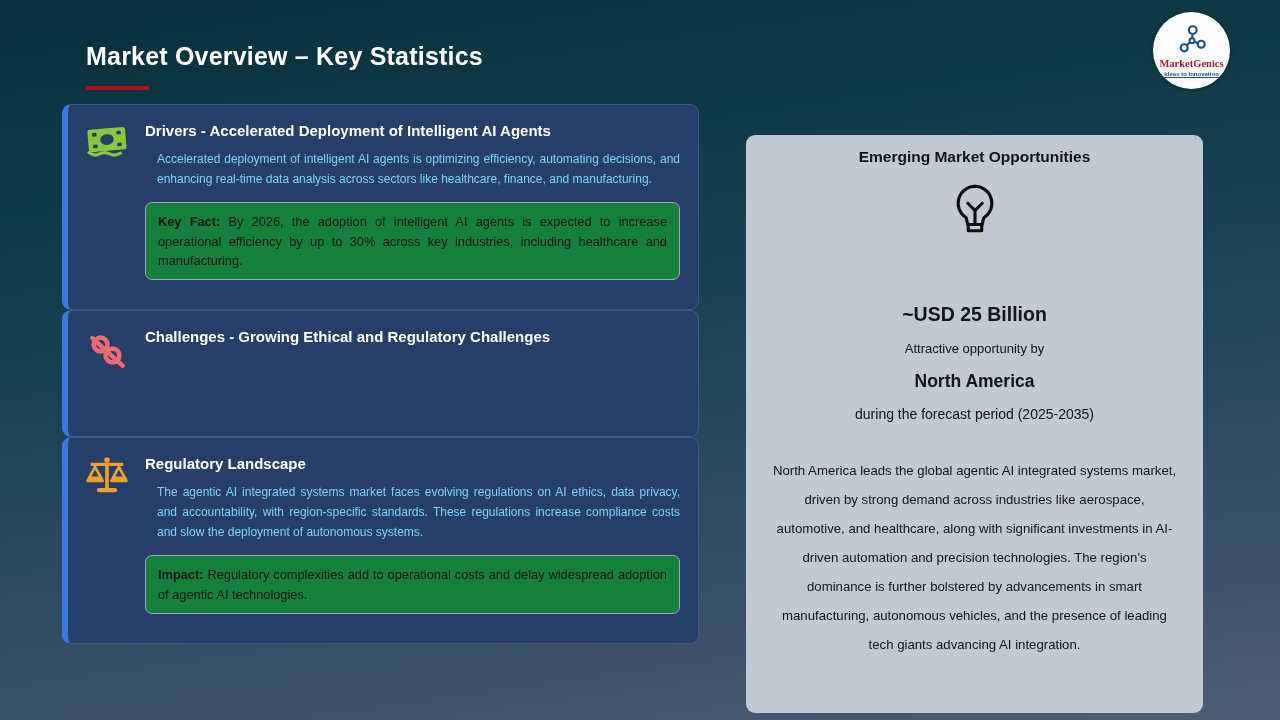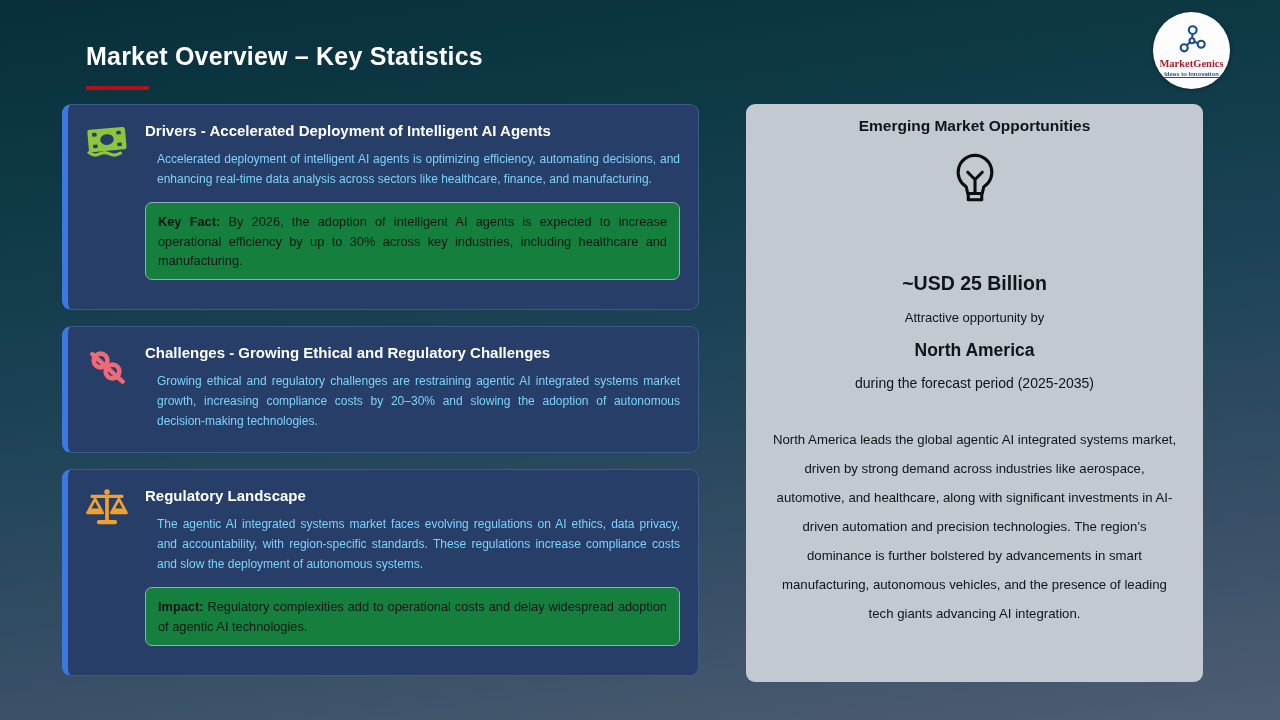--- a/index.html
+++ b/index.html
@@ -36,21 +36,21 @@
   .logo-tagline {
     color: #1f4e8c; font-weight: bold; font-size: 6px;
     text-decoration: underline; line-height: 1.4;
   }
   
   .content {
     display: flex; gap: 47px;
     margin: 14px 50px 0 62px;
     align-items: flex-start;
   }
-  .left-col { width: 637px; display: flex; flex-direction: column; gap: 16px; }
+  .left-col { width: 637px; display: flex; flex-direction: column; }
   
   .card {
     background: #263e68;
     border: 1px solid #3d5a8f;
     border-left: 6px solid #3b78e0;
     border-radius: 9px;
     padding: 15px 18px 15px 17px;
     display: grid; grid-template-columns: 44px 1fr; column-gap: 16px;
     color: #f2f4f8;
   }
@@ -73,20 +73,21 @@
   }
   .fact-label { font-weight: bold; }
   
   .right-panel {
     width: 457px; min-height: 578px;
     background: #c2c9d1;
     border-radius: 9px;
     padding: 13px 26px 24px;
     text-align: center;
     color: #111418;
+    margin-top: 31px;
   }
   .panel-title { font-size: 15.5px; font-weight: bold; }
   .panel-bulb { margin-top: 15px; }
   .panel-value { margin-top: 60px; font-size: 19.5px; font-weight: bold; }
   .panel-subtitle { margin-top: 15px; font-size: 13px; }
   .panel-region { margin-top: 15px; font-size: 17.5px; font-weight: bold; }
   .panel-period { margin-top: 14px; font-size: 14px; }
   .panel-description {
     margin-top: 34px; font-size: 13.2px; line-height: 2.2; text-align: center;
   }
@@ -149,21 +150,20 @@
           <svg width="44" height="44" viewBox="0 0 48 48">
             <g fill="none" stroke="#ee6a76" stroke-width="5" stroke-linecap="round">
               <circle cx="17" cy="18" r="7.5"></circle>
               <circle cx="30" cy="30" r="7.5"></circle>
               <line x1="8" y1="11" x2="41" y2="41"></line>
             </g>
           </svg>
         </div>
         <div>
           <h2 class="card-title">Challenges - Growing Ethical and Regulatory Challenges</h2>
-          <p class="card-body">Growing ethical and regulatory challenges are restraining agentic AI integrated systems market growth, increasing compliance costs by 20–30% and slowing the adoption of autonomous decision-making technologies.</p>
         </div>
       </section>
 
       <section class="card card-3">
         <div class="card-icon">
           <svg width="44" height="44" viewBox="0 0 48 48">
             <g fill="#f0a02f">
               <circle cx="24" cy="5.5" r="3"></circle>
               <rect x="6" y="8.5" width="36" height="3.5" rx="1.5"></rect>
               <rect x="22" y="9" width="4" height="27"></rect>

